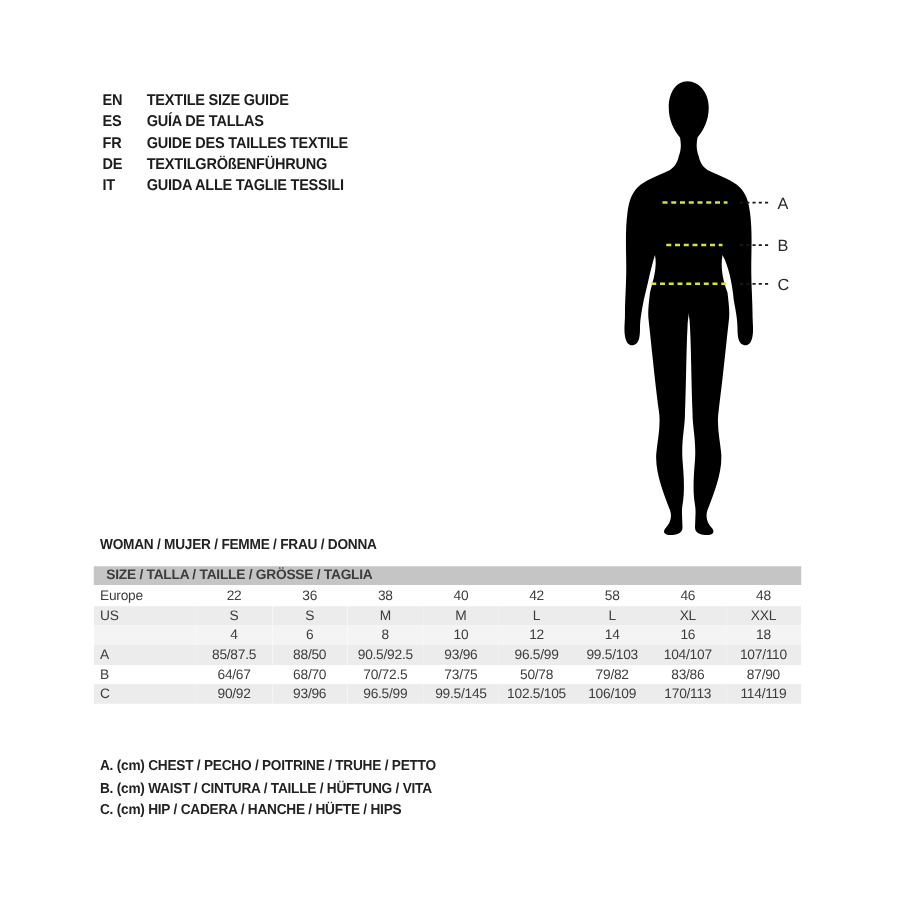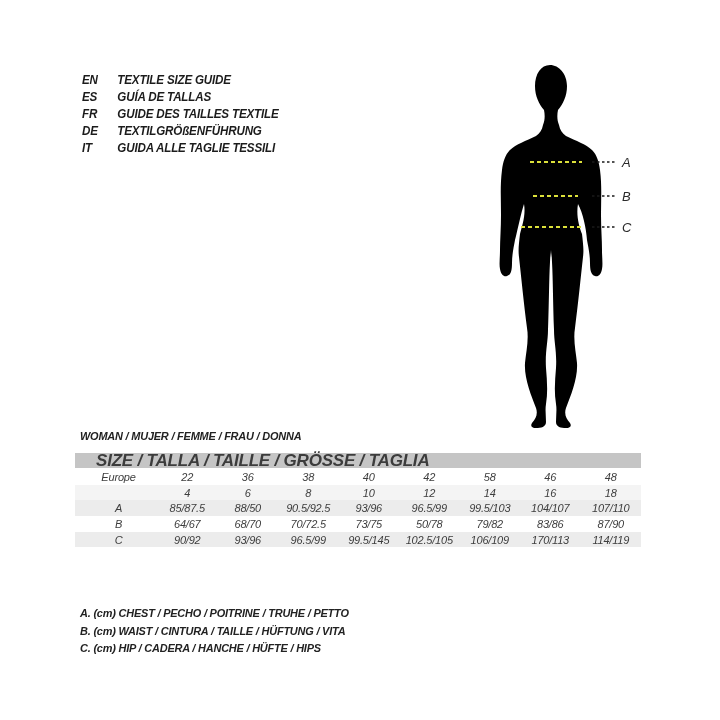--- a/index.html
+++ b/index.html
@@ -1,46 +1,46 @@
 <!DOCTYPE html>
 <html><head>
 <meta charset="utf-8">
 <style>
   html,body{margin:0;padding:0;background:#ffffff;}
   .canvas{
     position:relative;width:720px;height:720px;background:#ffffff;overflow:hidden;
-    font-family:"Liberation Sans",sans-serif;color:#1c1c1c;font-style:italic;
+    font-family:"Liberation Sans",sans-serif;color:#1c1c1c;
   }
   
   .lang-block{
     position:absolute;left:82px;top:72px;
     transform:scaleX(0.93);transform-origin:0 0;
   }
   .lang-row{display:flex;line-height:17px;font-size:12.5px;font-weight:700;letter-spacing:-0.2px;}
   .lang-code{width:38px;flex:0 0 38px;}
   .lang-title{white-space:nowrap;}
   
   .figure-svg{position:absolute;left:460px;top:40px;width:260px;height:400px;}
   
   .gender-label{
     position:absolute;left:80px;top:430px;font-size:11.5px;font-weight:700;
     letter-spacing:-0.2px;transform:scaleX(0.95);transform-origin:0 0;color:#222;
   }
   
   .table-wrap{position:absolute;left:75px;top:453px;width:566px;}
   .table-header{
-    height:15px;line-height:15px;padding-left:21px;font-size:17px;font-weight:700;
+    height:15px;line-height:15px;padding-left:10px;font-size:11px;font-weight:700;
     letter-spacing:-0.2px;color:#3c3c3c;
   }
   table.size{border-collapse:collapse;table-layout:fixed;width:566px;margin-top:1px;}
   table.size td{
     height:15.7px;padding:0;font-size:11px;color:#3d3d3d;text-align:center;
     letter-spacing:-0.2px;white-space:nowrap;overflow:hidden;
   }
-  table.size td.rowlabel{text-align:center;padding-left:5px;width:77px;margin-left:36px;}
+  table.size td.rowlabel{text-align:left;padding-left:5px;width:77px;margin-left:36px;}
   
   .legend{position:absolute;left:80px;top:605px;transform:scaleX(0.95);transform-origin:0 0;}
   .legend-line{font-size:11.5px;font-weight:700;line-height:17.5px;letter-spacing:-0.2px;color:#222;white-space:nowrap;}
 </style>
 </head>
 <body>
 
 <div class="canvas">
 
   <div class="lang-block">
@@ -145,20 +145,31 @@
             <td class="rowlabel">Europe</td>
             <td>22</td>
             <td>36</td>
             <td>38</td>
             <td>40</td>
             <td>42</td>
             <td>58</td>
             <td>46</td>
             <td>48</td>
           </tr>
+          <tr style="background: rgb(236, 236, 236);">
+            <td class="rowlabel">US</td>
+            <td>S</td>
+            <td>S</td>
+            <td>M</td>
+            <td>M</td>
+            <td>L</td>
+            <td>L</td>
+            <td>XL</td>
+            <td>XXL</td>
+          </tr>
           <tr style="background: rgb(244, 244, 244);">
             <td class="rowlabel"></td>
             <td>4</td>
             <td>6</td>
             <td>8</td>
             <td>10</td>
             <td>12</td>
             <td>14</td>
             <td>16</td>
             <td>18</td>

